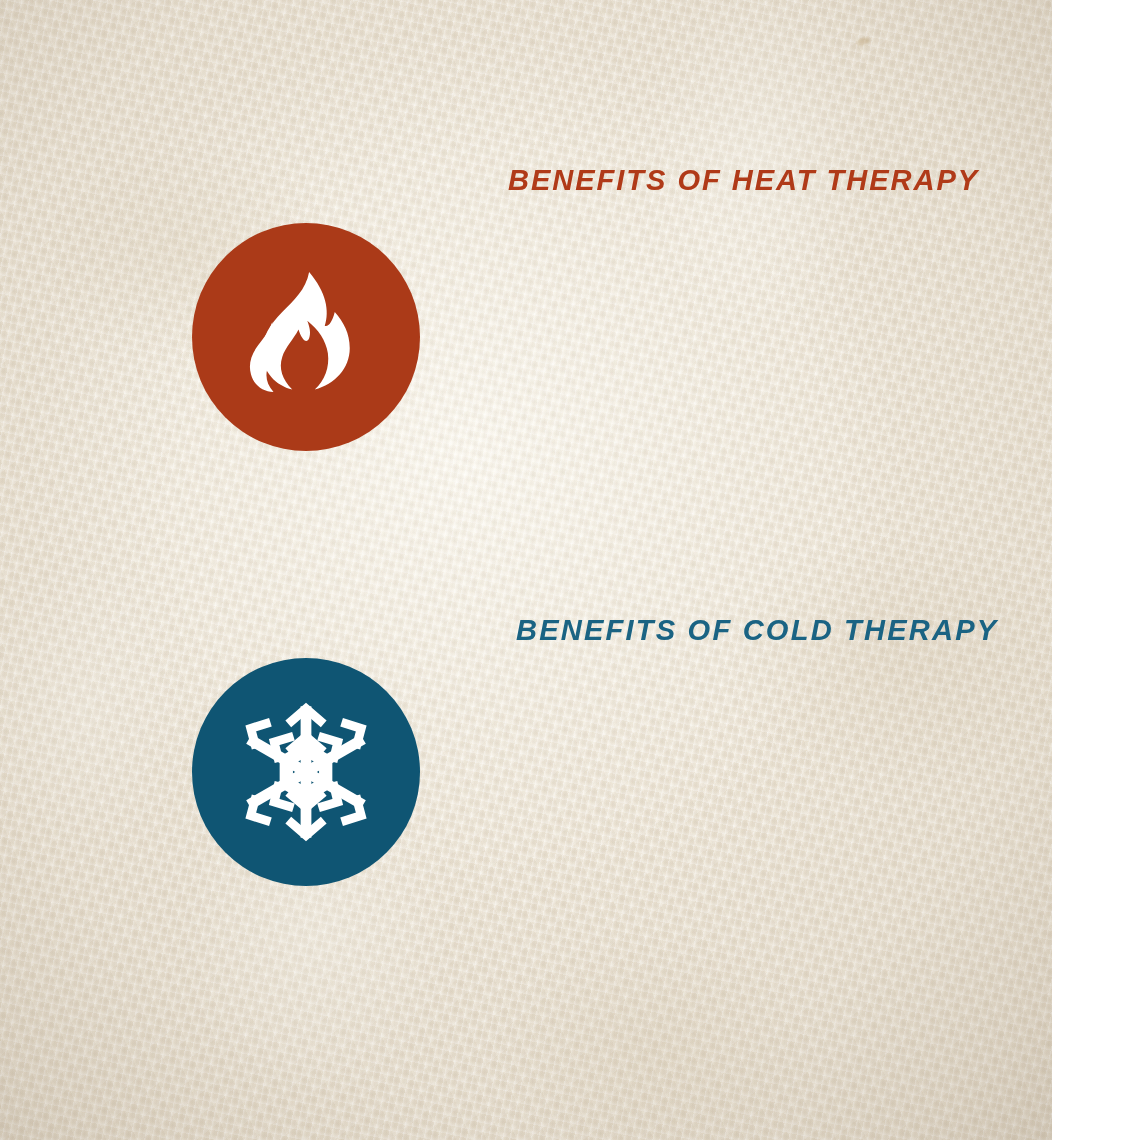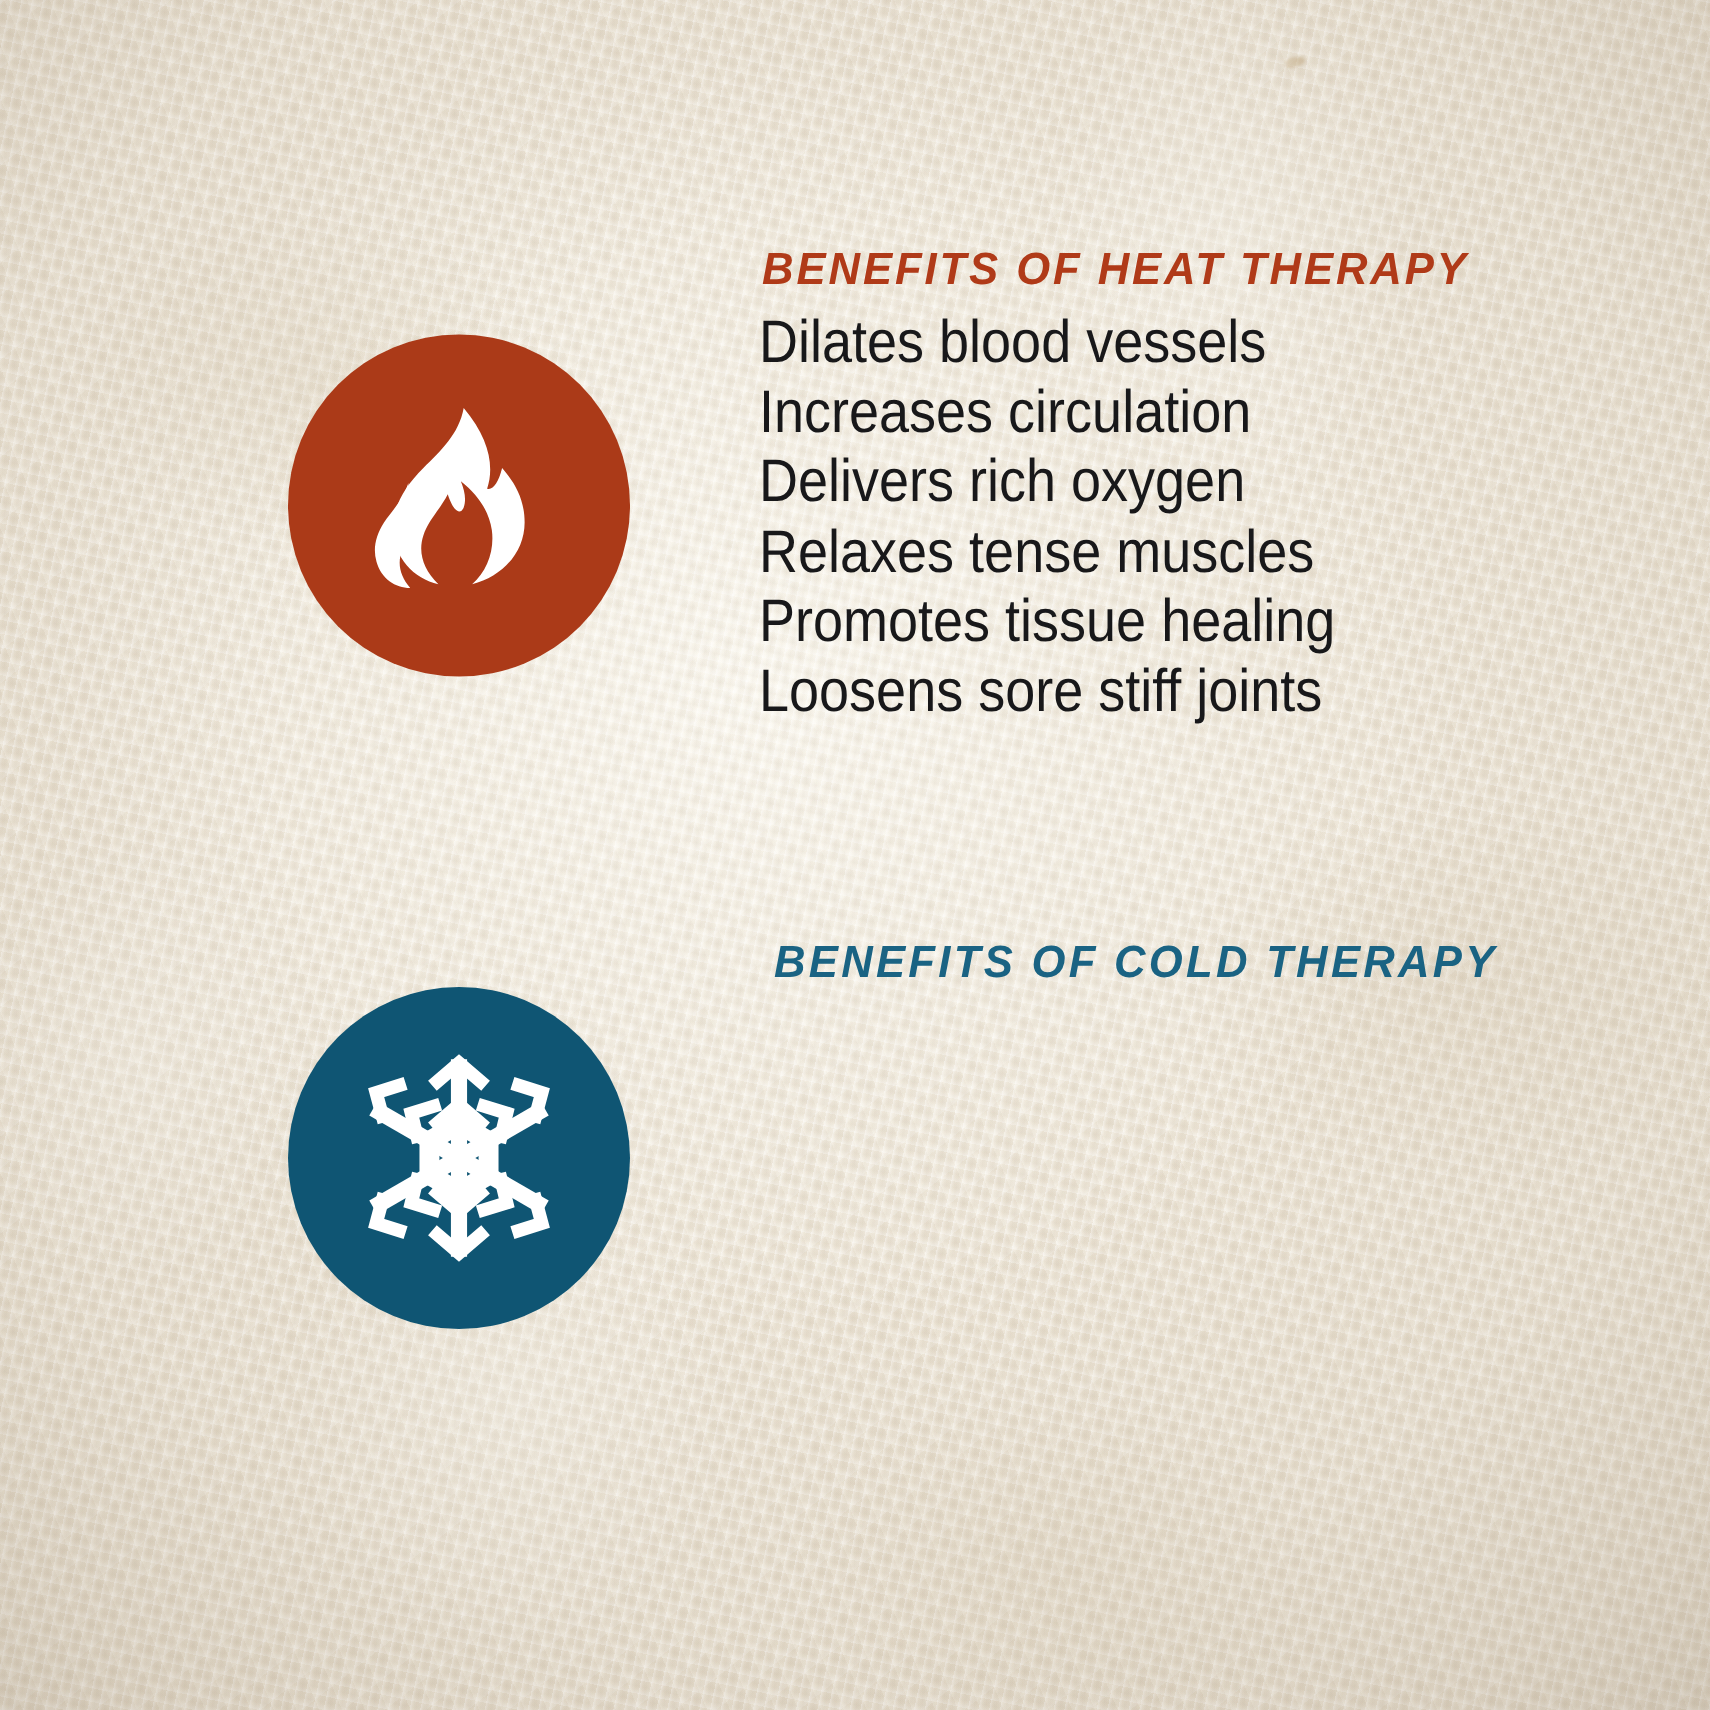--- a/index.html
+++ b/index.html
@@ -8,21 +8,21 @@
   }
   body {
     width: 1140px;
     height: 1140px;
     overflow: hidden;
     font-family: "Liberation Sans", sans-serif;
   }
 
   #poster {
     position: relative;
-    width: 1140px;
+    width: 1052px;
     height: 1140px;
     background-color: #ece4d5;
     overflow: hidden;
   }
 
   
   .paper-texture {
     position: absolute;
     inset: 0;
     background-image:
@@ -106,21 +106,21 @@
     align-items: center;
     justify-content: center;
   }
   #heat-circle { left: 192px; top: 58px; background: #ab3a18; }
   #cold-circle { left: 192px; top: 43px; background: #0f5573; }
 
   .icon-circle svg { display: block; }
 
   .text-block { position: absolute; }
   #heat-text { left: 506px; top: 0; }
-  #cold-text { left: 514px; top: 12px; }
+  #cold-text { left: 514px; top: 0; }
 
   .section-heading {
     font-family: "Liberation Sans Narrow", "Liberation Sans", sans-serif;
     font-weight: 700;
     font-style: italic;
     font-size: 30px;
     letter-spacing: 2.0px;
     line-height: 1;
     margin: 0 0 10px 2px;
     white-space: nowrap;
@@ -183,28 +183,20 @@
             C 18.5 99, 26 104, 34 104
             C 28 97, 27 90, 30 83
             C 32.5 77, 37 73, 38.5 66
             C 34.5 62, 33 56, 33 48 Z"></path>
         </svg>
       </span>
     </div>
 
     <div class="text-block" id="heat-text">
       <h2 class="section-heading" id="heat-heading">BENEFITS OF HEAT THERAPY</h2>
-      <ul class="benefit-list">
-        <li>Dilates blood vessels</li>
-        <li>Increases circulation</li>
-        <li>Delivers rich oxygen</li>
-        <li>Relaxes tense muscles</li>
-        <li>Promotes tissue healing</li>
-        <li>Loosens sore stiff joints</li>
-      </ul>
     </div>
   </div>
 
   <div class="row" id="row-cold">
 
     <div class="icon-circle" id="cold-circle">
       <span>
         <svg width="152" height="152" viewBox="0 0 120 120" aria-hidden="true">
           <g stroke="#ffffff" stroke-width="8.5" stroke-linecap="butt" fill="none">
 

